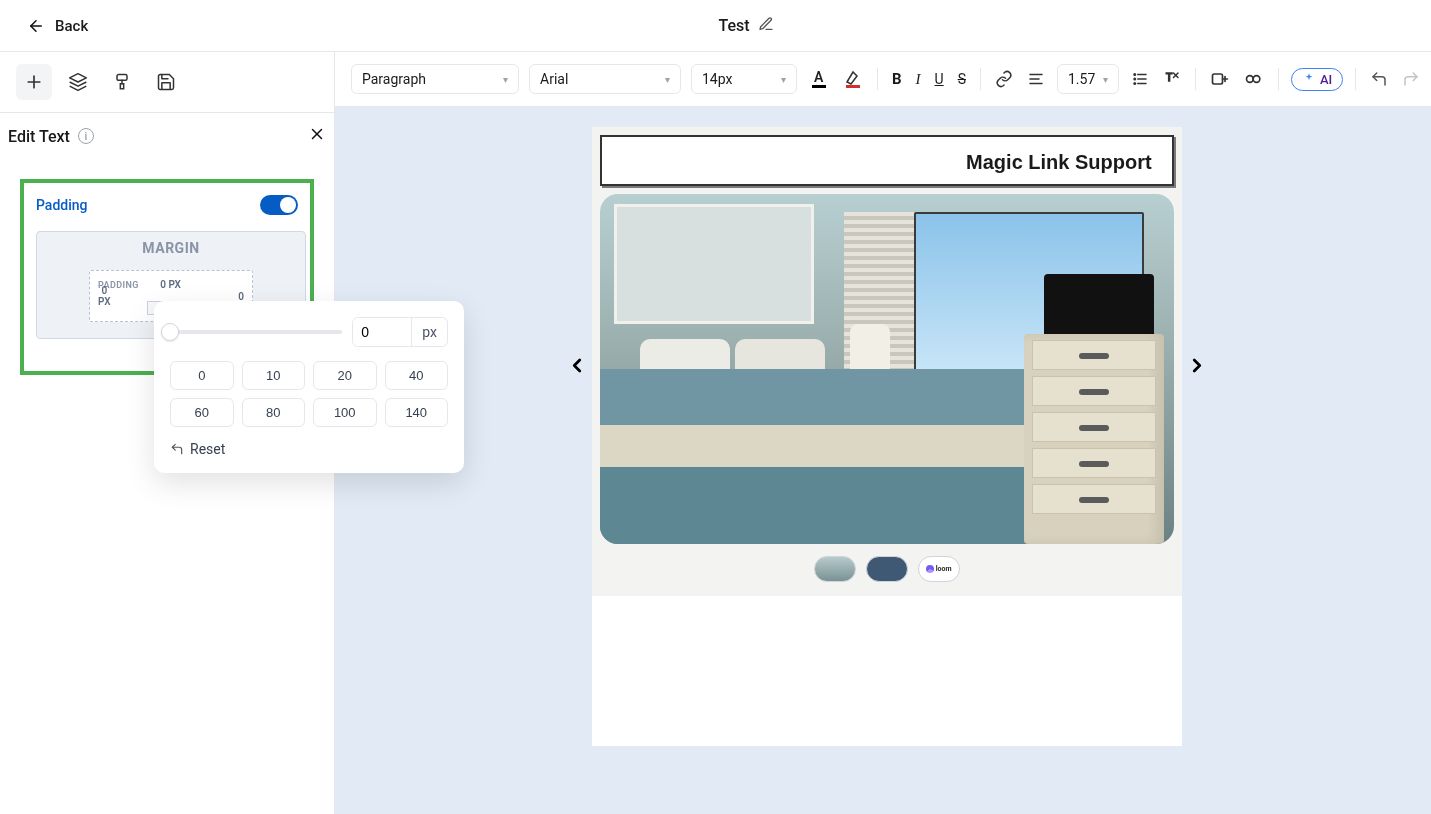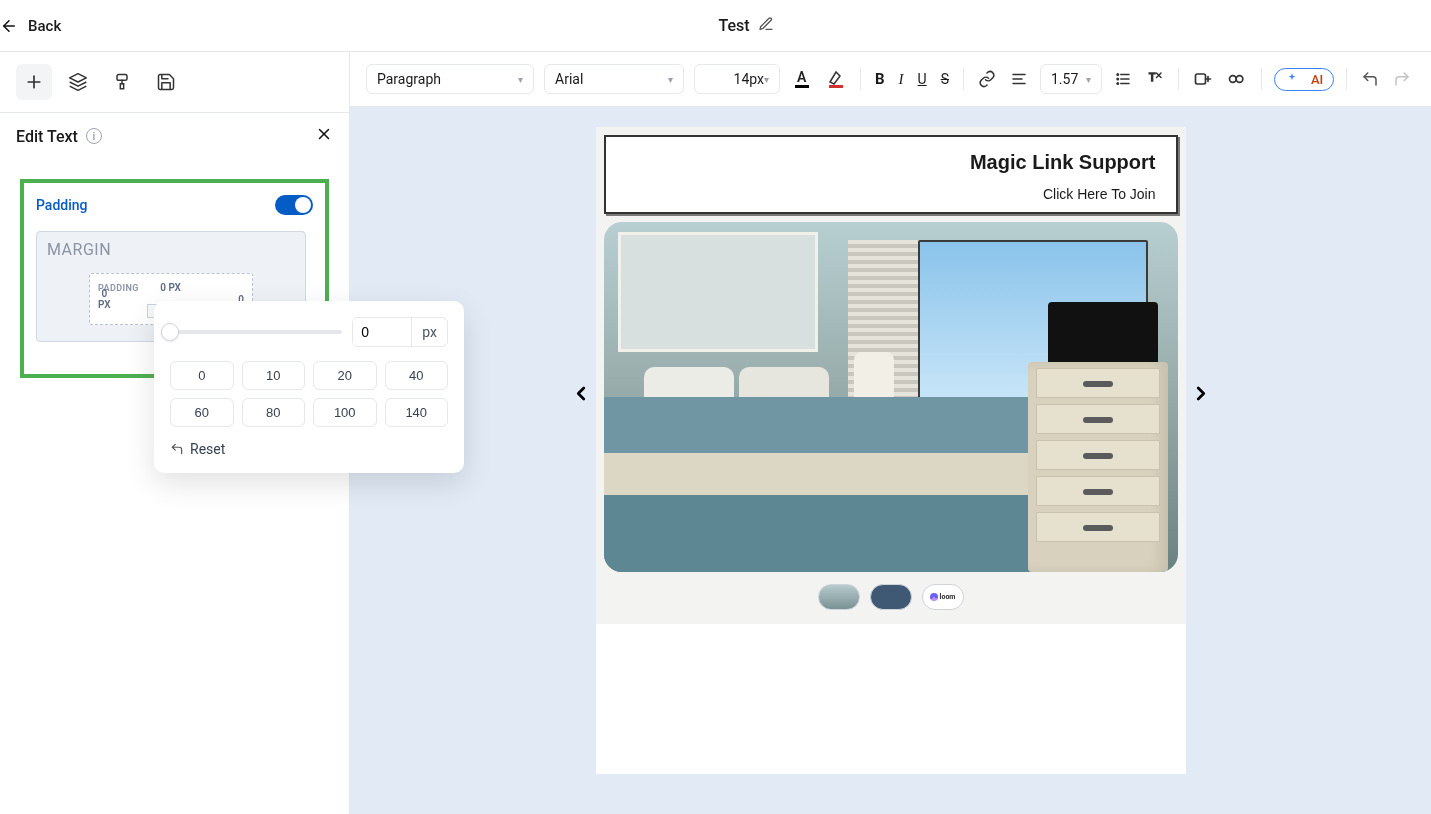--- a/index.html
+++ b/index.html
@@ -1,50 +1,50 @@
 <!DOCTYPE html>
 <html><head>
   <meta charset="utf-8">
   <style>
     * { box-sizing: border-box; margin: 0; padding: 0; }
     body { font-family: -apple-system, BlinkMacSystemFont, "Segoe UI", Roboto, Arial, sans-serif; font-size: 14px; color: #1a1a1a; background: #fff; }
     
     
-    .header { display: flex; align-items: center; height: 52px; border-bottom: 1px solid #e5e7eb; padding: 0 0; }
+    .header { display: flex; align-items: center; height: 52px; border-bottom: 1px solid #e5e7eb; padding: 0 27px; }
     .back-btn { display: flex; align-items: center; gap: 10px; cursor: pointer; font-size: 15px; font-weight: 500; }
     .header-center { flex: 1; display: flex; justify-content: center; align-items: center; gap: 8px; font-size: 16px; font-weight: 500; }
     .pencil-icon { cursor: pointer; }
     .header-right { display: flex; align-items: center; gap: 12px; }
     .header-divider { width: 1px; height: 32px; background: #e5e7eb; }
     .more-btn { cursor: pointer; padding: 4px; }
     .save-btn { position: relative; border: 1px solid #d1d5db; background: #fff; border-radius: 6px; padding: 8px 14px; font-size: 14px; font-weight: 500; cursor: pointer; color: #1f3a6e; }
     .save-dot { position: absolute; top: -4px; right: -4px; width: 10px; height: 10px; background: #f5a623; border-radius: 50%; }
     
     
     .body { display: flex; height: calc(100vh - 52px); }
     
     
     .sidebar { width: 350px; border-right: 1px solid #e5e7eb; display: flex; flex-direction: column; }
     .sidebar-tools { display: flex; gap: 8px; padding: 12px 16px; border-bottom: 1px solid #e5e7eb; }
     .tool-btn { width: 36px; height: 36px; display: flex; align-items: center; justify-content: center; border-radius: 6px; cursor: pointer; }
     .tool-btn.active { background: #f3f4f6; }
     
-    .panel-header { display: flex; justify-content: space-between; align-items: center; padding: 12px 16px; }
+    .panel-header { display: flex; justify-content: space-between; align-items: center; padding: 12px 8px; }
     .panel-title { display: flex; align-items: center; gap: 8px; font-size: 16px; font-weight: 500; }
     .info-icon { width: 16px; height: 16px; border: 1.5px solid #9ca3af; border-radius: 50%; display:flex; align-items:center; justify-content:center; font-size:11px; color:#9ca3af; }
     .close-btn { cursor: pointer; font-size: 18px; }
     
     .green-box { margin: 20px; border: 4px solid #4caf50; background: #fff; padding: 8px 4px 32px 4px; position: relative; }
     .padding-row { display: flex; align-items: center; justify-content: space-between; padding: 4px 8px; }
     .padding-label { font-size: 14px; color: #065cc5; font-weight:500;}
     .toggle { width: 38px; height: 20px; background: #065cc5; border-radius: 10px; position: relative; cursor: pointer; }
     .toggle::after { content: ""; position: absolute; width: 16px; height: 16px; background: #fff; border-radius: 50%; top: 2px; right: 2px; }
     
     .box-model { margin-top: 12px; margin-left: 8px; width: 270px; border: 1px solid #cfd8e3; background: #eef2f7; border-radius: 4px; padding: 8px 10px; position:relative;}
-    .margin-label { font-size: 16px; color: #8a94a6; font-weight: 400; letter-spacing: 0.5px; }
+    .margin-label { font-size: 14px; color: #8a94a6; font-weight: 700; letter-spacing: 0.5px; text-align: center; }
     .padding-inner { margin: 14px auto 8px; width: 164px; border: 1.5px dashed #b9c2d0; background: #fff; border-radius: 2px; padding: 4px 8px 6px; position: relative; }
     .padding-label-inner { font-size: 9px; color: #8a94a6; font-weight: 600; letter-spacing: 0.4px; display:inline-block;}
     .val-top { font-size: 10px; color: #5d6b82; font-weight:600; margin-left:18px; display:inline-block;}
     .val-left { font-size: 10px; color: #5d6b82; display:flex; flex-direction:column; align-items:center; position:absolute; left:8px; top:50%; transform:translateY(-50%); font-weight:600;}
     .val-right { font-size: 10px; color: #5d6b82; display:flex; flex-direction:column; align-items:center; position:absolute; right:8px; top:50%; transform:translateY(-50%); font-weight:600;}
     .inner-rect { margin: 10px auto 0; width: 48px; height: 14px; border:1px solid #cbd2de; background: #f7f8fa;}
     
     .popover { position: absolute; left: 130px; top: 118px; width: 310px; background: #fff; border-radius: 10px; box-shadow: 0 10px 30px rgba(0,0,0,0.12); padding: 16px; }
     .popover-row1 { display: flex; align-items: center; gap: 10px; }
     .slider { flex: 1; height: 4px; background: #e5e7eb; border-radius: 2px; position: relative; }
@@ -54,27 +54,27 @@
     .slider-unit { padding: 6px 10px; border-left: 1px solid #e5e7eb; color: #4b5563; font-size: 14px; }
     .presets { display: grid; grid-template-columns: repeat(4, 1fr); gap: 8px; margin-top: 14px; }
     .preset-btn { border: 1px solid #e5e7eb; background: #fff; border-radius: 6px; padding: 6px 0; font-size: 13px; cursor: pointer; color:#374151;}
     .reset-row { display: flex; align-items: center; gap: 6px; margin-top: 14px; font-size: 14px; color: #374151; cursor: pointer; }
     
     
     .canvas { flex: 1; display: flex; flex-direction: column; }
     .toolbar { display: flex; align-items: center; gap: 10px; padding: 12px 16px; border-bottom: 1px solid #e5e7eb; }
     .select { border: 1px solid #e5e7eb; border-radius: 6px; padding: 6px 10px; display: flex; align-items: center; justify-content: space-between; font-size: 14px; cursor: pointer; background:#fff;}
     .select.style { width: 168px; }
-    .select.font { width: 140px; }
-    .select.size { width: 86px; justify-content: flex-end; }
+    .select.font { width: 152px; }
+    .select.size { width: 106px; }
     .select.lineh { width: 62px; }
     .caret { font-size: 10px; color: #9ca3af; }
     .t-icon { cursor: pointer; padding: 2px; display:flex; align-items:center; }
     .t-divider { width: 1px; height: 22px; background: #e5e7eb; margin: 0 2px;}
-    .ai-btn { border: 1.5px solid #3b82f6; color:#c2410c; border-radius: 16px; padding: 3px 10px; display:flex; align-items:center; gap:12px; font-size:13px; font-weight:500; cursor:pointer;}
+    .ai-btn { border: 1.5px solid #3b82f6; color:#4c1d95; border-radius: 16px; padding: 3px 10px; display:flex; align-items:center; gap:4px; font-size:13px; font-weight:500; cursor:pointer;}
     
     .preview-area { flex: 1; background: #e1eaf5; padding: 20px 60px; overflow:auto;}
     .page { max-width: 590px; margin: 0 auto; background: #fff; padding: 0; }
     .page-inner { background:#f3f3f1; padding:2px;}
     .card { border: 2px solid #333; background: #fff; padding: 14px 20px 10px; text-align: right; box-shadow: 2px 2px 0 rgba(0,0,0,0.5); margin: 6px 6px 8px;}
     .card-title { font-size: 20px; font-weight: 700; font-family: Arial, sans-serif;}
     .card-link { font-size: 14px; margin-top: 12px; font-family: Arial, sans-serif;}
     .carousel { position: relative; margin-top: 6px; padding: 0 6px; }
     .arrow { position: absolute; top: 50%; transform: translateY(-50%); font-size: 30px; font-weight:bold; cursor: pointer; user-select:none;}
     .arrow.left { left: -28px; }
@@ -329,21 +329,20 @@
             <path d="M4 20v-7a4 4 0 0 1 4-4h12"></path>
           </svg>
       </div>
     </div>
 
     <div class="preview-area">
       <div class="page">
         <div class="page-inner">
           <div class="card">
             <div class="card-title">Magic Link Support</div>
-            <div class="card-link">Click Here To Join</div>
           </div>
           <div class="carousel">
             <div class="arrow left">
               <svg width="22" height="28" viewBox="0 0 24 24" fill="none" stroke="#000" stroke-width="3" stroke-linecap="round" stroke-linejoin="round">
                   <polyline points="15 18 9 12 15 6"></polyline>
                 </svg>
             </div>
             <div class="image-wrap">
               <div class="art"></div>
               <div class="shutter"></div>

